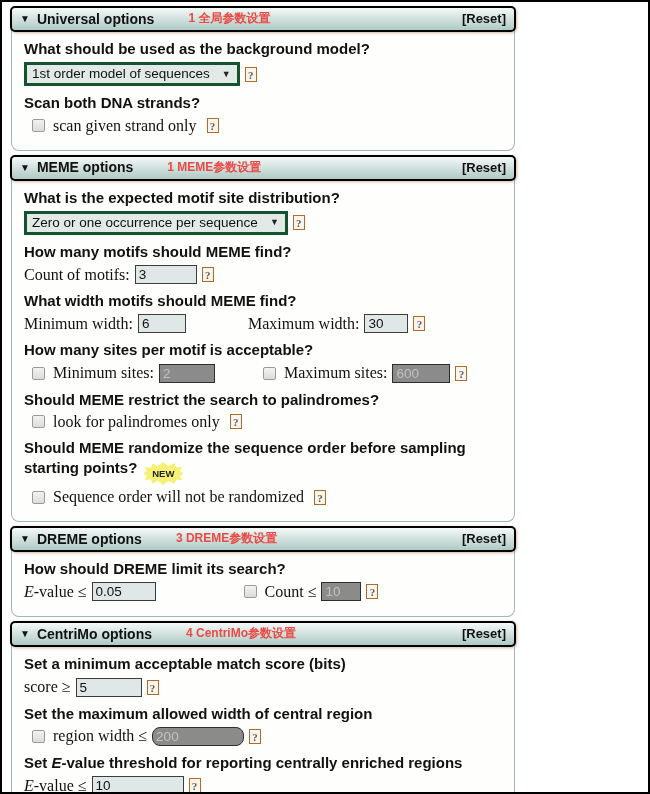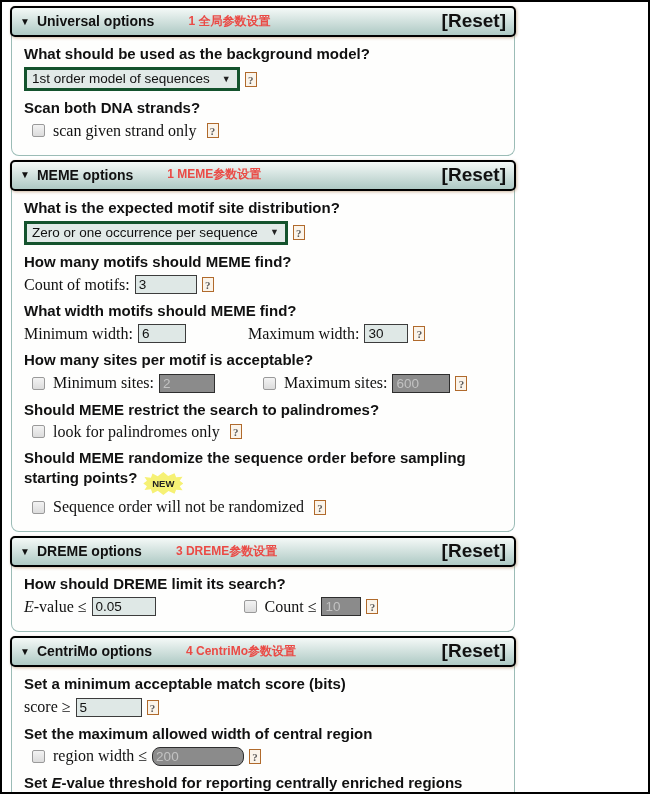--- a/index.html
+++ b/index.html
@@ -23,21 +23,21 @@
     position:relative; z-index:2;
   }
   .collapse-icon { font-size:10px; margin-right:7px; color:#111; }
   .sec-title { font-weight:bold; font-size:14px; color:#111; }
   .annotation {
     color:#ea4a45; font-size:12px; font-weight:bold;
     margin-left:34px; flex:1;
     font-family:"Liberation Sans", sans-serif;
     white-space:nowrap; overflow:hidden;
   }
-  .reset-link { font-weight:bold; font-size:19px; color:#111; margin-left:auto; cursor:pointer; }
+  .reset-link { font-weight:bold; font-size:13px; color:#111; margin-left:auto; cursor:pointer; }
 
   .sec-body {
     border:1px solid #9bbcb6; border-top:none;
     border-radius:0 0 8px 8px;
     background:#fefefd;
     margin:-3px 1px 0 1px;
     padding:8px 12px 10px 12px;
     position:relative; z-index:1;
   }
 

